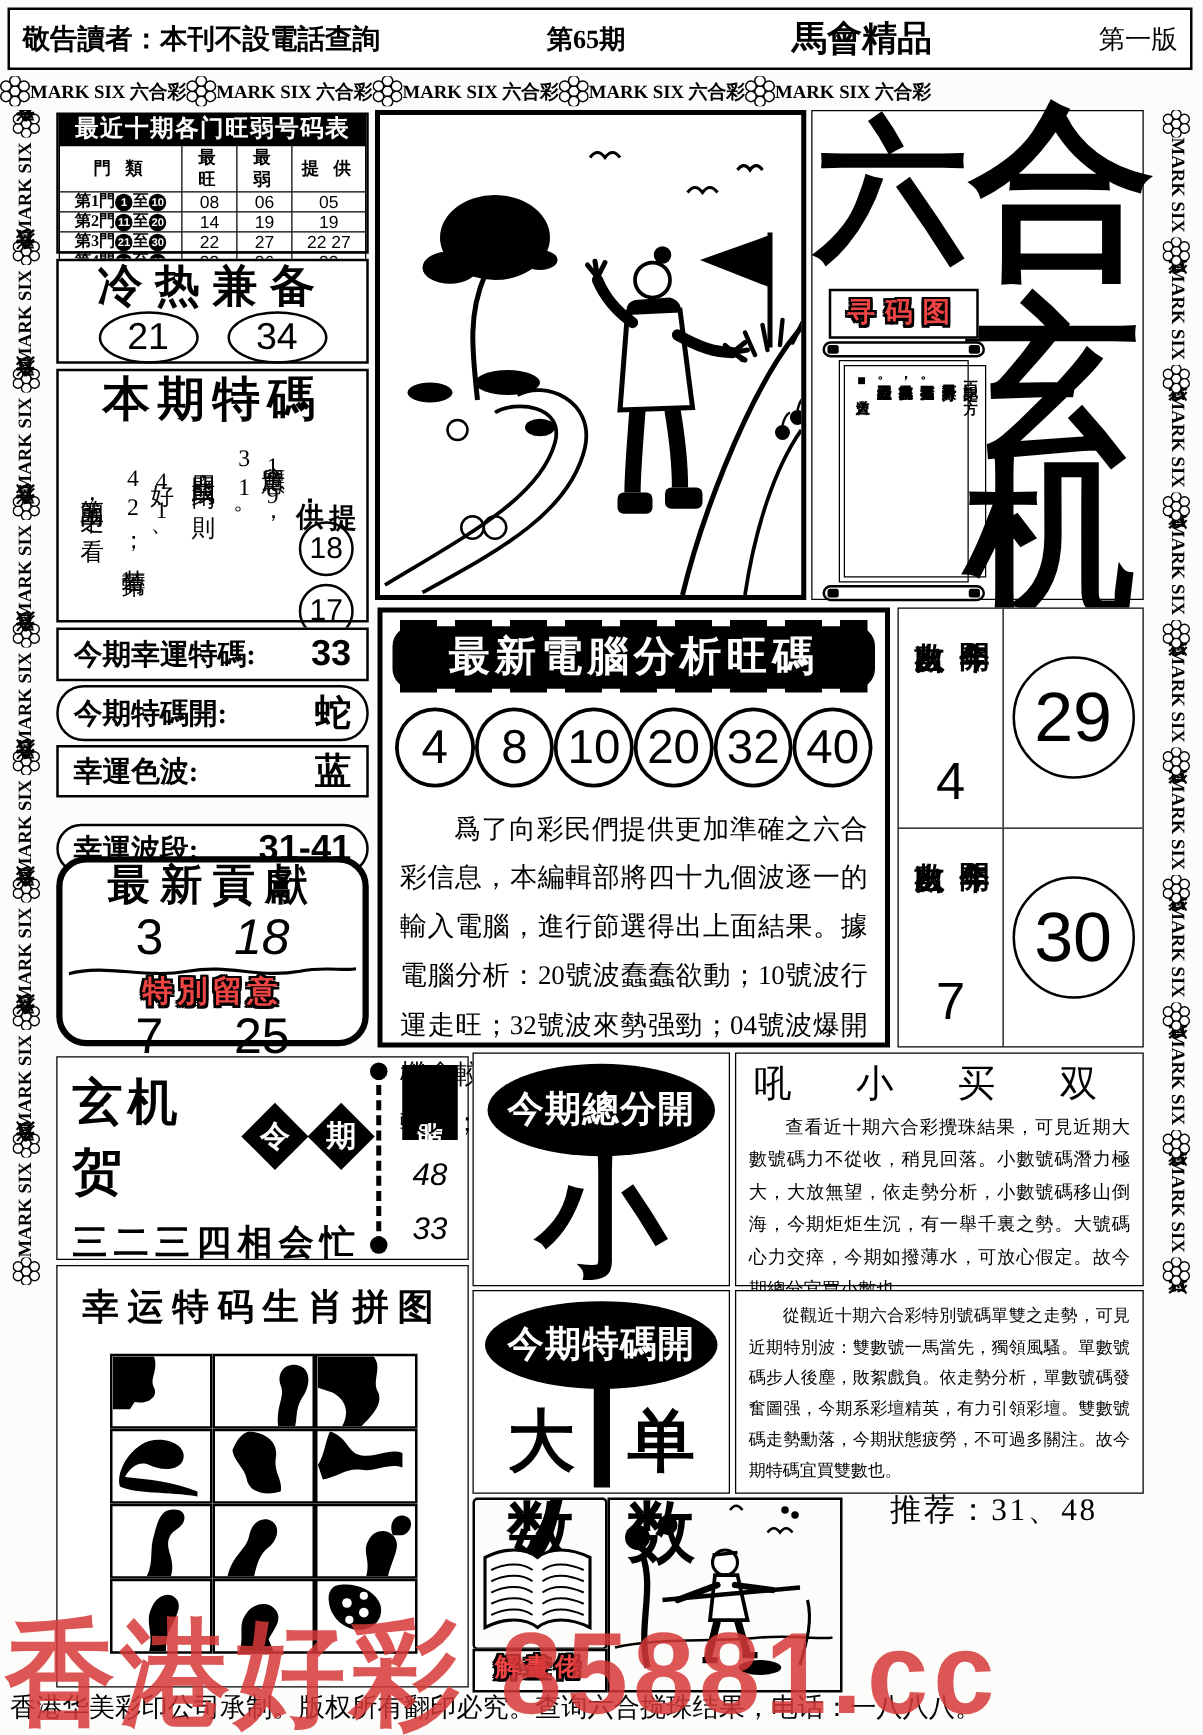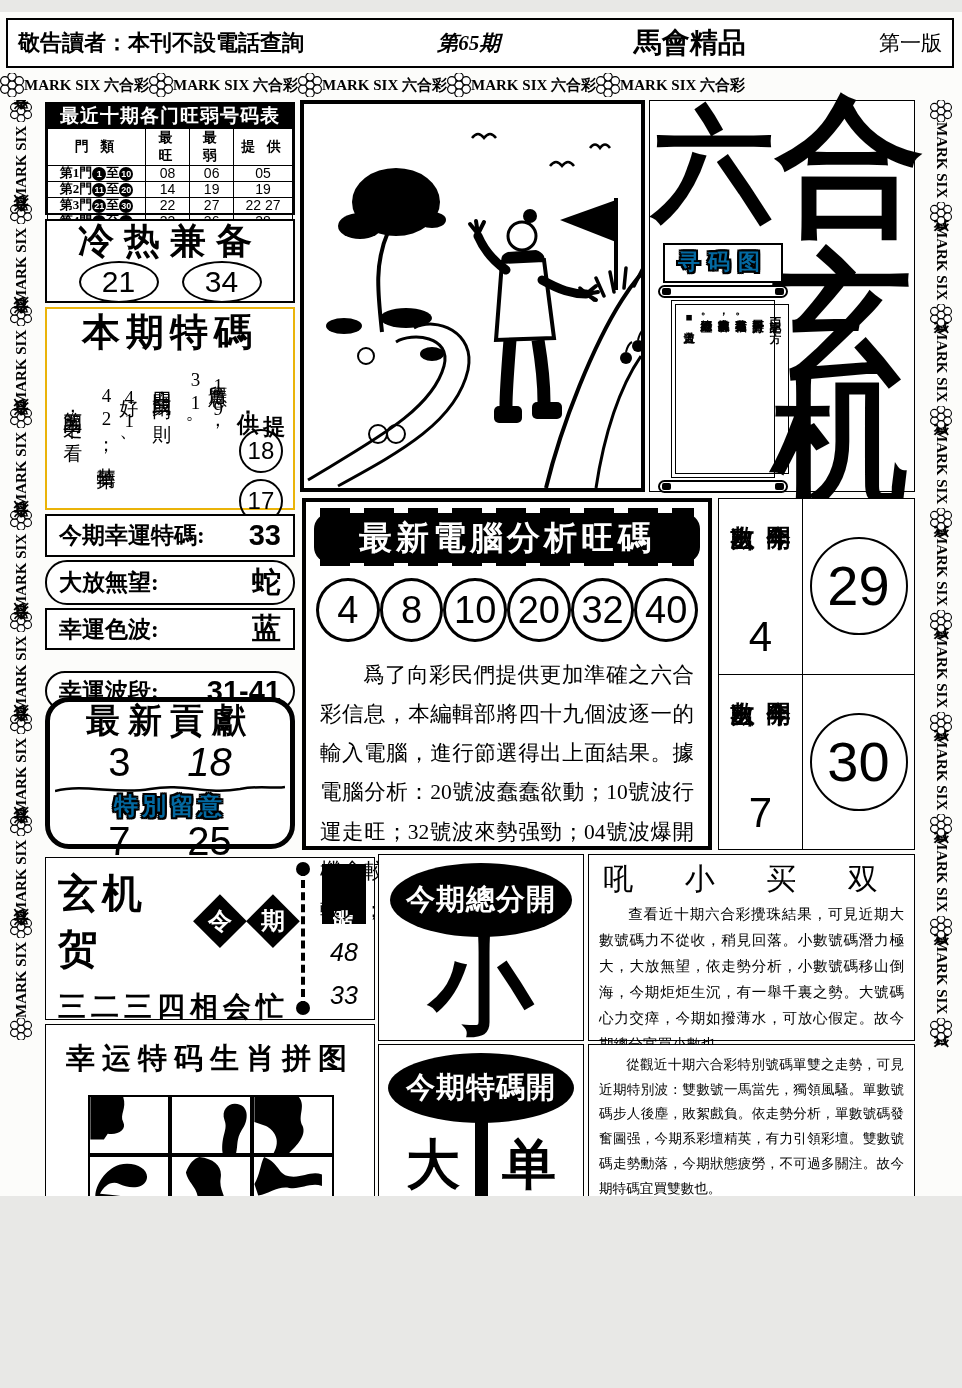--- a/index.html
+++ b/index.html
@@ -1,25 +1,25 @@
 <!DOCTYPE html>
 <html><head>
 <meta charset="utf-8">
 <style>
   html,body{margin:0;padding:0;background:#e8e8e6;}
-  #page{position:relative;width:962px;height:1184px;background:#fcfcfa;margin:12px auto;
+  #page{position:relative;width:962px;height:1388px;background:#fcfcfa;margin:0 auto;
         font-family:"Liberation Serif",serif;color:#000;overflow:hidden;}
   .abs{position:absolute;}
   .bx{border:1px solid #000;background:#fff;box-sizing:border-box;}
   .sans{font-family:"Liberation Sans",sans-serif;}
   
   #hd{left:6px;top:6px;width:948px;height:50px;border:2px solid #000;background:#fff;
       display:flex;align-items:center;justify-content:space-between;padding:0 10px;box-sizing:border-box;}
   #hd .notice{font-size:22px;font-weight:bold;}
-  #hd .issue{font-size:21px;font-weight:bold;font-style:italic;}
+  #hd .issue{font-size:21px;font-weight:bold;}
   #hd .title{font-size:40px;font-weight:bold;letter-spacing:26px;white-space:nowrap;}
   #hd .subtitle{font-size:28px;font-weight:bold;}
   #hd .edition{font-size:21px;}
   
   .strip{display:flex;align-items:center;justify-content:flex-start;overflow:hidden;}
   #topstrip{left:0;top:58px;width:962px;height:30px;}
   .sidestrip{top:88px;width:42px;height:1268px;flex-direction:column;}
   #lstrip{left:0;} #rstrip{left:920px;}
   .marktxt{font-size:15px;font-weight:bold;white-space:nowrap;}
   .vmark{writing-mode:vertical-rl;}
@@ -36,21 +36,21 @@
   .bdot{display:inline-block;width:14px;height:14px;border-radius:50%;background:#000;color:#fff;
         font-size:9px;line-height:14px;text-align:center;font-family:"Liberation Sans",sans-serif;vertical-align:middle;}
   #hot td.v{font-family:"Liberation Sans",sans-serif;}
   
   #coldhot{left:45px;top:207px;width:250px;height:84px;border:2px solid #000;background:#fff;box-sizing:border-box;text-align:center;}
   #coldhot .t{font-size:36px;font-weight:bold;letter-spacing:10px;line-height:40px;}
   #coldhot .row{display:flex;justify-content:space-around;padding:0 20px;}
   .ovalnum{border:2px solid #000;border-radius:50%;width:76px;height:38px;line-height:38px;
            font-size:30px;text-align:center;}
   
-  #spec{left:45px;top:295px;width:250px;height:203px;border:2px solid #eab308;background:#fff;box-sizing:border-box;}
+  #spec{left:45px;top:295px;width:250px;height:203px;border:2px solid #000000;background:#fff;box-sizing:border-box;}
   #spec .t{font-size:38px;font-weight:bold;text-align:center;letter-spacing:6px;line-height:46px;}
   #spec .cols{display:flex;justify-content:space-between;padding:2px 10px 0 14px;height:150px;}
   .sc-col{writing-mode:vertical-rl;text-orientation:upright;font-size:19px;line-height:1.2;letter-spacing:2px;}
   .sc-col:nth-child(1){padding-top:40px;}
   .sc-col:nth-child(2){padding-top:28px;}
   .sc-col:nth-child(3){padding-top:20px;}
   .sc-col:nth-child(4){padding-top:12px;}
   #spec .provide{display:flex;flex-direction:column;align-items:center;}
   #spec .provide .sc-col{font-size:22px;font-weight:bold;}
   .circ40{border:2px solid #000;border-radius:50%;width:40px;height:40px;line-height:40px;
@@ -61,21 +61,21 @@
   .lrow .lab{font-size:23px;font-weight:bold;white-space:nowrap;}
   .lrow .val{font-size:29px;font-weight:bold;font-family:"Liberation Sans",sans-serif;}
   .round{border-radius:22px;}
   
   #contrib{left:45px;top:685px;width:250px;height:152px;border:5px solid #000;border-radius:24px;
            background:#fff;box-sizing:border-box;text-align:center;position:absolute;}
   #contrib .t{font-size:34px;font-weight:bold;letter-spacing:8px;line-height:38px;}
   #contrib .nums{display:flex;justify-content:space-around;padding:0 30px;font-size:40px;}
   #contrib .nums .b{font-style:italic;}
   #contrib svg{display:block;margin:-4px auto;}
-  .outline-text{color:#0369a1;font-weight:bold;
+  .outline-text{color:#ef4444;font-weight:bold;
     text-shadow:-2px 0 #000,2px 0 #000,0 -2px #000,0 2px #000,-2px -2px #000,2px 2px #000,-2px 2px #000,2px -2px #000;}
   #contrib .notice{font-size:24px;letter-spacing:4px;line-height:26px;}
   
   #myst{left:45px;top:845px;width:330px;height:163px;}
   #myst .main{position:absolute;left:0;top:0;width:250px;height:100%;padding:8px 0 0 12px;box-sizing:border-box;}
   #myst .trow{display:flex;align-items:center;gap:8px;}
   #myst .tt{font-size:40px;font-weight:bold;letter-spacing:4px;}
   .diamond{width:38px;height:38px;background:#000;transform:rotate(45deg);display:flex;
            align-items:center;justify-content:center;margin:0 4px;}
   .diamond span{transform:rotate(-45deg);color:#fff;font-size:24px;font-weight:bold;}
@@ -550,21 +550,21 @@
         <div class="circ40">17</div>
       </div>
     </div>
   </div>
 
   <div class="abs lrow" style="top:502px;height:43px;">
     <span class="lab">今期幸運特碼:</span>
       <span class="val">33</span>
   </div>
   <div class="abs lrow round" style="top:548px;height:45px;">
-    <span class="lab">大放無望:</span>
+    <span class="lab">今期特碼開:</span>
       <span class="val" style="font-family:'Liberation Serif',serif">蛇</span>
   </div>
   <div class="abs lrow" style="top:596px;height:42px;">
     <span class="lab">幸運色波:</span>
       <span class="val" style="font-family:'Liberation Serif',serif">蓝</span>
   </div>
   <div class="abs lrow round" style="top:659px;height:40px;">
     <span class="lab">幸運波段:</span>
       <span class="val">31-41</span>
   </div>

